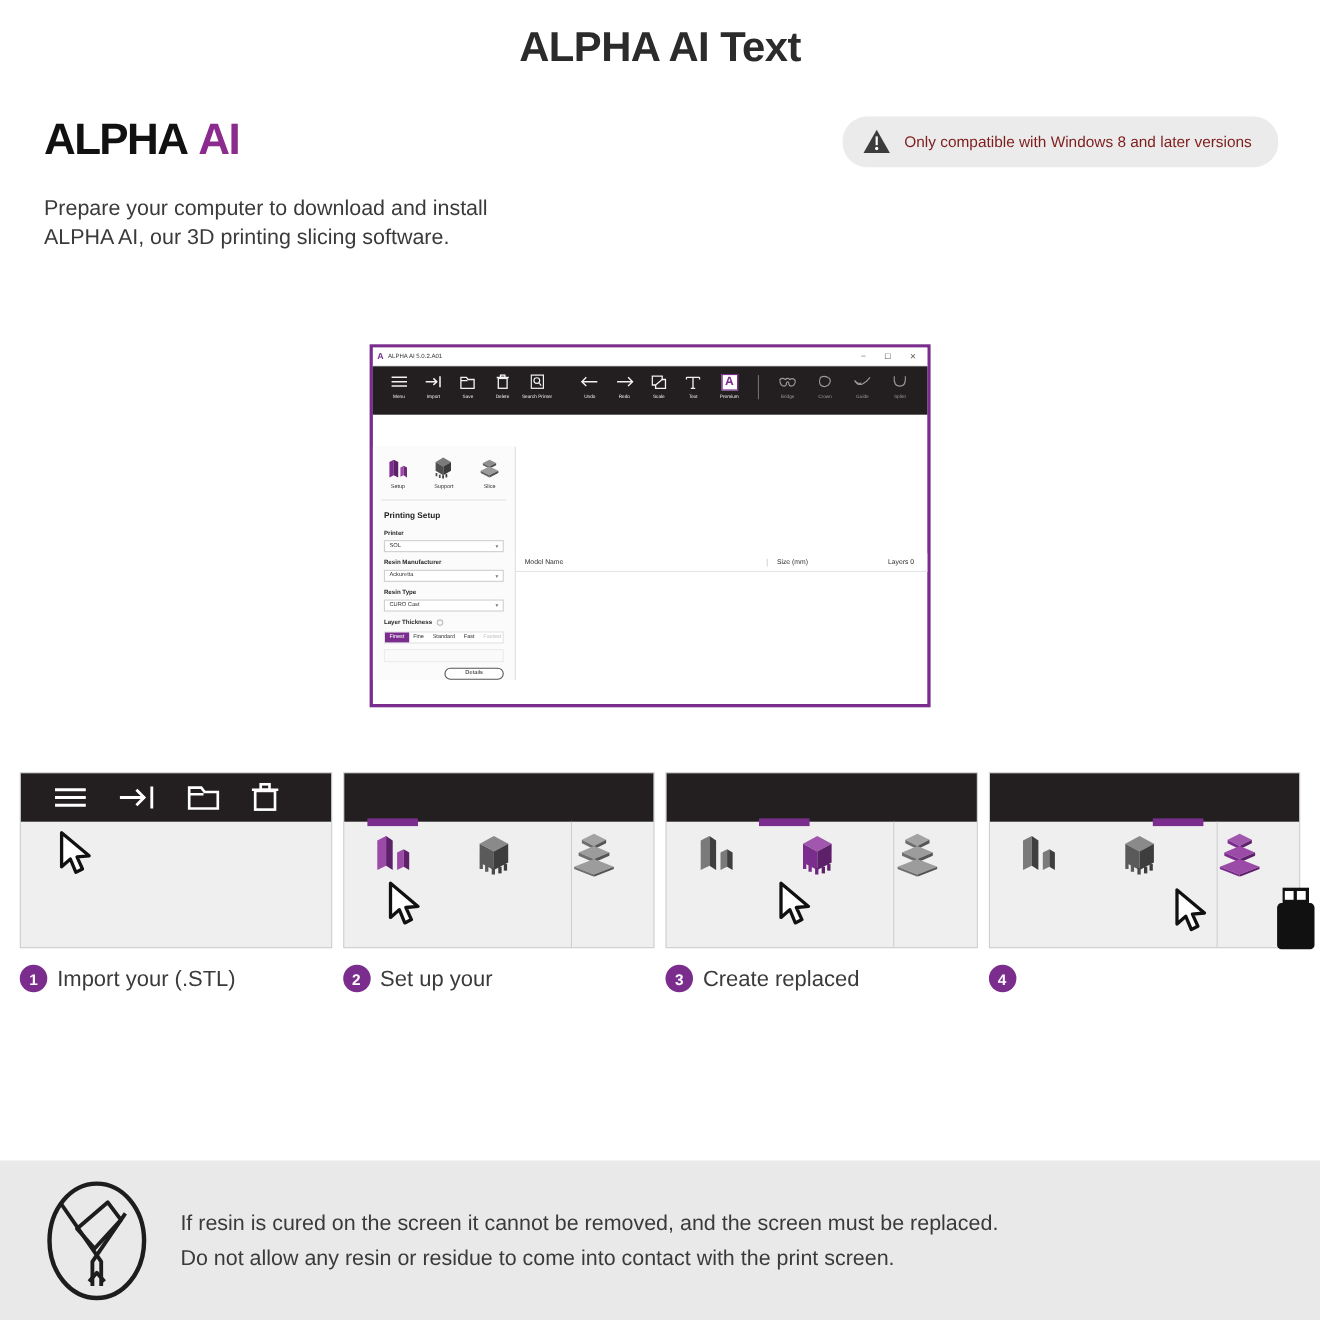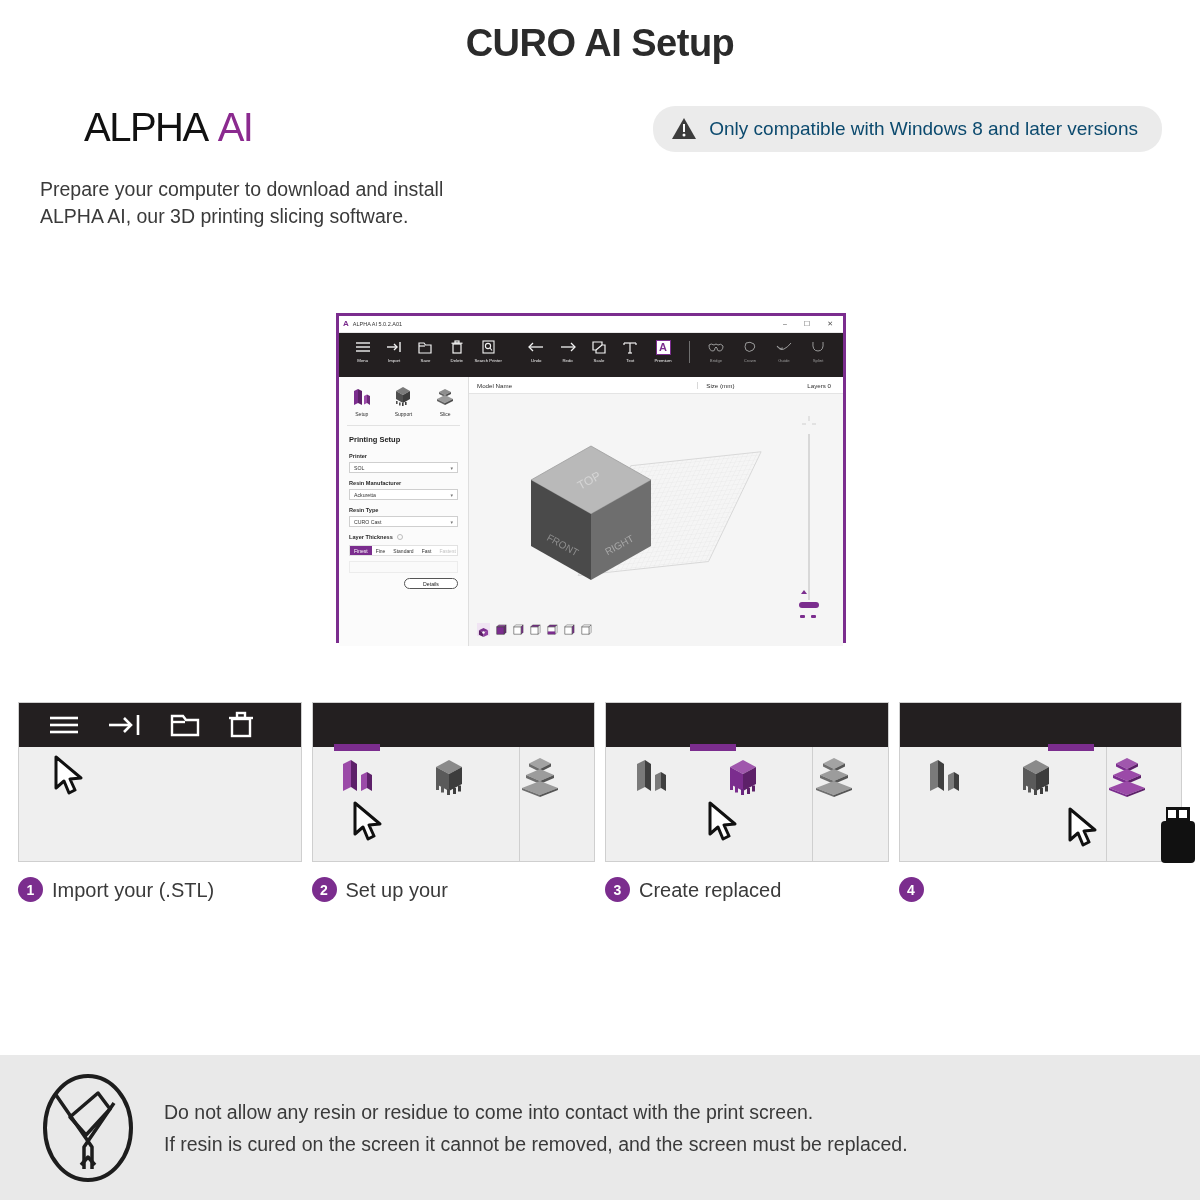--- a/index.html
+++ b/index.html
@@ -23,39 +23,38 @@
     letter-spacing:-0.5px;
   }
 
   .brand-row {
     position:absolute;
     top:104px; left:40px; right:38px;
     height:56px;
   }
   .logo {
     font-size:40px;
-    font-weight:normal;
+    font-weight:bold;
     letter-spacing:-1.5px;
     line-height:46px;
     display:inline-block;
-    margin-left:44px;
   }
   .logo .alpha { color:#111111; }
   .logo .ai { color:#8B2A8F; margin-left:10px; }
 
   .compat-pill {
     position:absolute;
     right:0; top:2px;
     background:#ebebeb;
     border-radius:22px;
     height:46px;
     display:flex; align-items:center;
     padding:0 24px 0 18px;
-    font-size:19px;
-    color:#0c4a6e;
+    font-size:14px;
+    color:#7f1d1d;
   }
   .warn-tri { margin-right:12px; display:block; }
 
   .intro {
     position:absolute;
     top:176px; left:40px;
     font-size:19.5px;
     line-height:27px;
     color:#3a3a3a;
   }
@@ -97,21 +96,21 @@
   .tb-gap { width:18px; }
   .tb-right { margin-left:auto; display:flex; align-items:flex-start; }
   .tb-sep { width:1px; height:22px; background:#6f6f6f; margin:2px 9px 0 9px; }
   .tb-premium-box {
     width:15px;height:15px;background:#ffffff;border:1px solid #7B2D8E;
     display:flex;align-items:center;justify-content:center;
     color:#7B2D8E;font-weight:bold;font-size:11px;line-height:11px;
   }
   .tb-dim { color:#9a9a9a; }
 
-  .app-body { display:flex; height:calc(330px - 17px - 44px); }
+  .app-body { display:flex; height:calc(330px - 17px - 44px);align-items:center; }
 
   .app-sidebar {
     width:130px; background:#fbfbfb; border-right:1px solid #dedede;
     position:relative;
   }
   .mode-tabs { display:flex; justify-content:space-around; padding:8px 2px 6px 2px; }
   .mode-tab { text-align:center; width:38px; }
   .mode-tab .mt-icon { height:22px; display:flex;align-items:flex-end;justify-content:center; }
   .mode-tab .mt-label { font-size:5px; color:#2f2f2f; margin-top:4px; }
   .mode-divider { height:1px; background:#e2e2e2; margin:2px 8px 0 8px; }
@@ -191,21 +190,21 @@
   
   .footer {
     position:absolute; left:0; bottom:0; width:1200px; height:145px;
     background:#e9e9e9; display:flex; align-items:center; padding-left:40px;
   }
   .footer-text { font-size:19.5px; line-height:32px; color:#3a3a3a; margin-left:28px; }
 </style>
 </head>
 <body>
 
-<h1 class="page-title">CURO AI Setup</h1>
+<h1 class="page-title">ALPHA AI Text</h1>
 
 <div class="brand-row">
   <div class="logo">
     <span class="alpha">ALPHA</span><span class="ai">AI</span>
   </div>
 
   <div class="compat-pill">
     <svg class="warn-tri" width="26" height="24" viewBox="0 0 26 24">
       <path d="M13 1 L25 22 L1 22 Z" fill="#3c3c3c"></path>
       <rect x="12" y="7" width="2" height="8" fill="#ffffff"></rect>
@@ -776,16 +775,16 @@
   <svg width="96" height="110" viewBox="0 0 96 110">
     <ellipse cx="48" cy="55" rx="43" ry="52" fill="none" stroke="#1d1d1d" stroke-width="4"></ellipse>
     <g stroke="#1d1d1d" stroke-width="3.5" fill="none" stroke-linejoin="round">
       <path d="M16 22 L52 74 L52 96"></path>
       <path d="M44 96 L44 74 L74 30"></path>
       <path d="M30 44 L58 20 L70 36 L46 62 Z"></path>
       <path d="M41 92 L48 84 L55 92"></path>
     </g>
   </svg>
   <div class="footer-text">
+    <div>If resin is cured on the screen it cannot be removed, and the screen must be replaced.</div>
     <div>Do not allow any resin or residue to come into contact with the print screen.</div>
-    <div>If resin is cured on the screen it cannot be removed, and the screen must be replaced.</div>
   </div>
 </div>
 
 </body></html>

